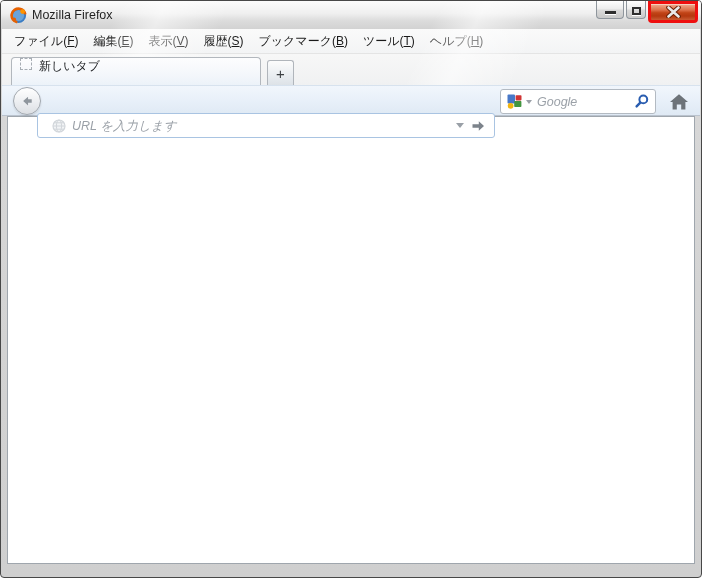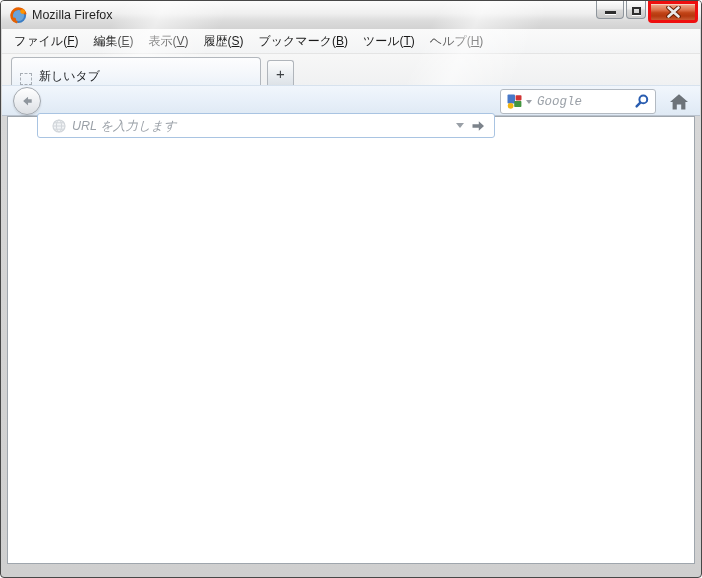--- a/index.html
+++ b/index.html
@@ -57,21 +57,21 @@
   .menu-item u { text-decoration:underline; }
   
   .tabbar {
     position:absolute; top:53px; left:1px; right:1px; height:31px;
     background:linear-gradient(180deg,#f7f7f7,#f0f1f2);
   }
   .tab {
     position:absolute; left:9px; bottom:0; width:250px; height:28px;
     background:linear-gradient(180deg,#fdfdfe 0%,#f4f7fb 60%,#ecf2f9 100%);
     border:1px solid #b2b7bd; border-bottom:none; border-radius:4px 4px 0 0;
-    display:flex; align-items:flex-end; padding:0 8px; z-index:6;
+    display:flex; align-items:flex-start; padding:0 8px; z-index:6;
   }
   .tab-favicon {
     width:12px; height:12px; border:1px dashed #a7adb4; margin-right:7px; flex:none;
   }
   .tab-label { font-size:12px; color:#17191c; white-space:nowrap; overflow:hidden; }
   .newtab-btn {
     position:absolute; left:265px; bottom:0; width:27px; height:25px;
     background:linear-gradient(180deg,#fcfcfc 0%,#e9edf1 60%,#dde2e7 100%);
     border:1px solid #b0b5bb; border-bottom:none; border-radius:3px 3px 0 0;
     display:flex; align-items:center; justify-content:center;
@@ -102,21 +102,21 @@
   }
   .url-input::placeholder, .search-input::placeholder { color:#9ba1a8; font-style:italic; opacity:1; }
   .chevron-down {
     width:0; height:0; border-left:4px solid transparent; border-right:4px solid transparent;
     border-top:5px solid #9aa0a7; flex:none; margin:0 6px; cursor:pointer;
   }
   .go-arrow { flex:none; cursor:pointer; }
   .search-box {
     position:absolute; left:498px; top:3px; width:156px; height:25px;
     background:#ffffff; border:1px solid #b3bac2; border-radius:3px;
-    display:flex; align-items:center; padding:0 6px; z-index:7;font-family:Liberation Mono, monospace;
+    display:flex; align-items:center; padding:0 6px; z-index:7;
   }
   .engine-icon { flex:none; margin-right:2px; cursor:pointer; }
   .engine-chevron {
     width:0; height:0; border-left:3.5px solid transparent; border-right:3.5px solid transparent;
     border-top:4px solid #9aa0a7; flex:none; margin:0 5px 0 2px; cursor:pointer;
   }
   .magnifier { flex:none; cursor:pointer; }
   .home-btn {
     position:absolute; left:661px; top:2px; width:32px; height:27px;
     display:flex; align-items:center; justify-content:center;

